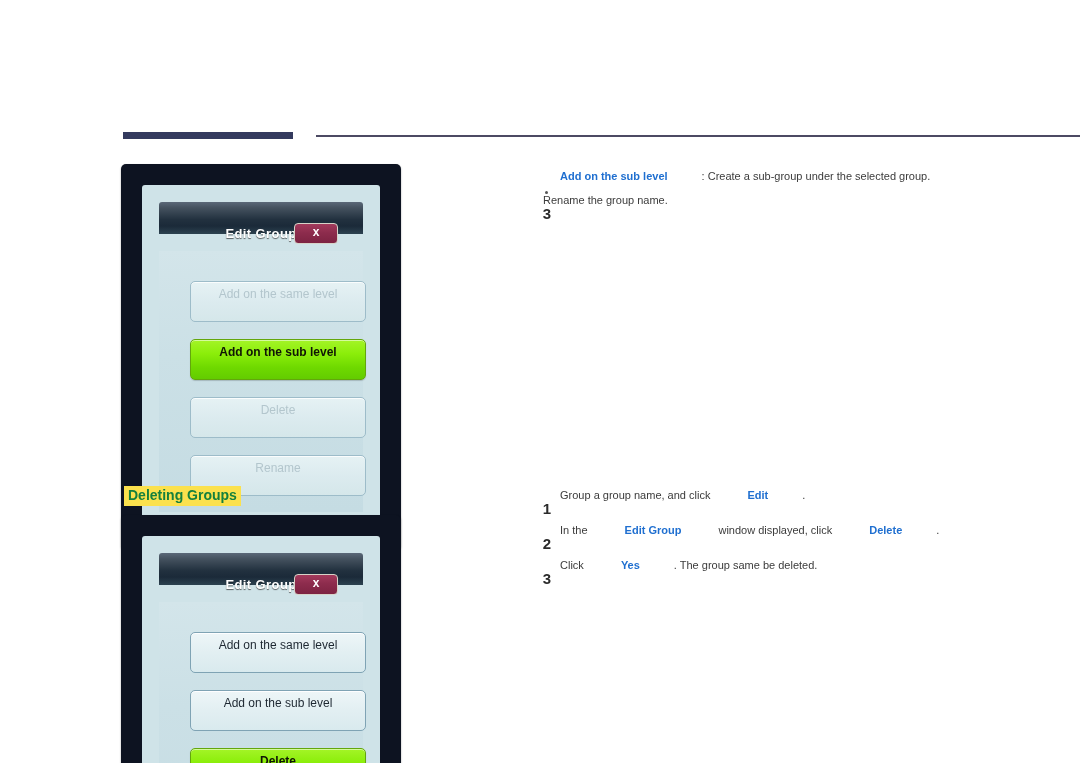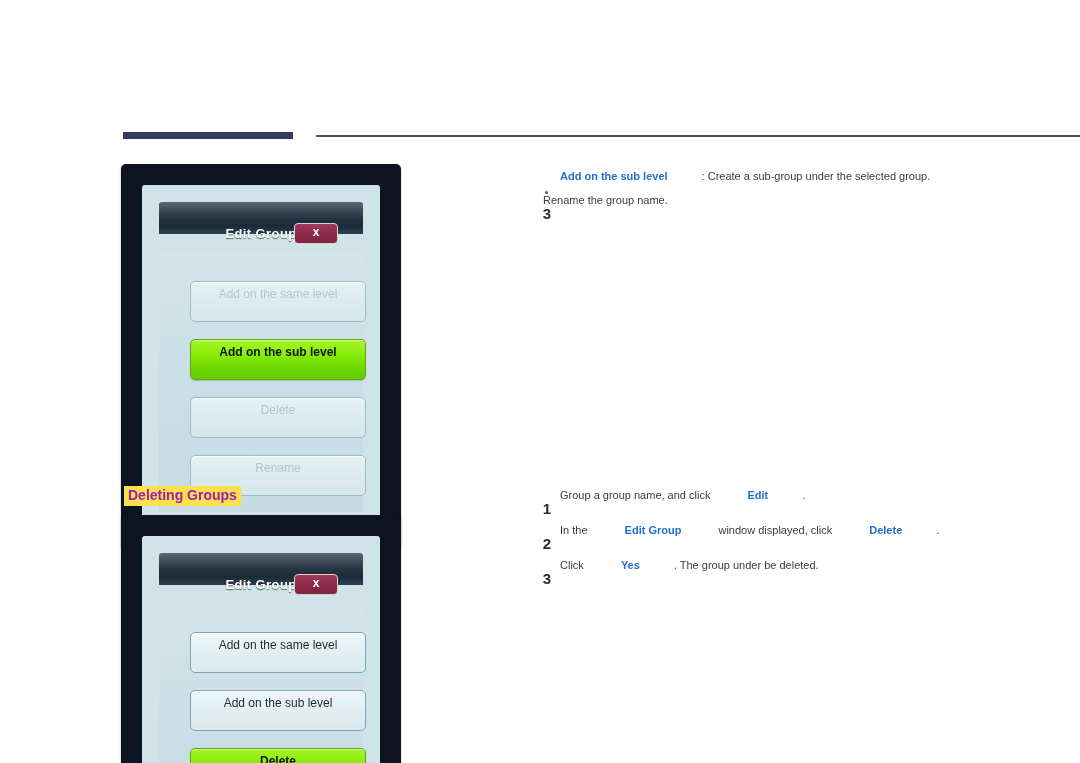--- a/index.html
+++ b/index.html
@@ -126,21 +126,21 @@
   #dialog-1 { left: 53px; top: 96px; }
   #dialog-2 { left: 53px; top: 447px; }
 
   
   .section-heading {
     position: absolute;
     left: 56px;
     top: 418px;
     font-size: 14px;
     font-weight: bold;
-    color: #a21caf;
+    color: #15803d;
     background: #fbe14d;
     padding: 2px 4px 3px 4px;
     line-height: 15px;
   }
 
   .bullet-row {
     position: absolute;
     left: 450px;
     width: 580px;
     font-size: 11px;
@@ -253,18 +253,18 @@
     <span class="step-text"><span>Group a group name, and click </span><span class="em-blue">Edit</span><span>.</span></span>
   </div>
 
   <div class="step-row" id="row-step-2">
     <span class="step-num">2</span>
     <span class="step-text"><span>In the </span><span class="em-blue">Edit Group</span><span> window displayed, click </span><span class="em-blue">Delete</span><span>.</span></span>
   </div>
 
   <div class="step-row" id="row-step-3-bottom">
     <span class="step-num">3</span>
-    <span class="step-text"><span>Click </span><span class="em-blue">Yes</span><span>. The group under be deleted.</span></span>
+    <span class="step-text"><span>Click </span><span class="em-blue">Yes</span><span>. The group same be deleted.</span></span>
   </div>
 
   <div class="page-number">84</div>
 
 </div>
 
 </body></html>

